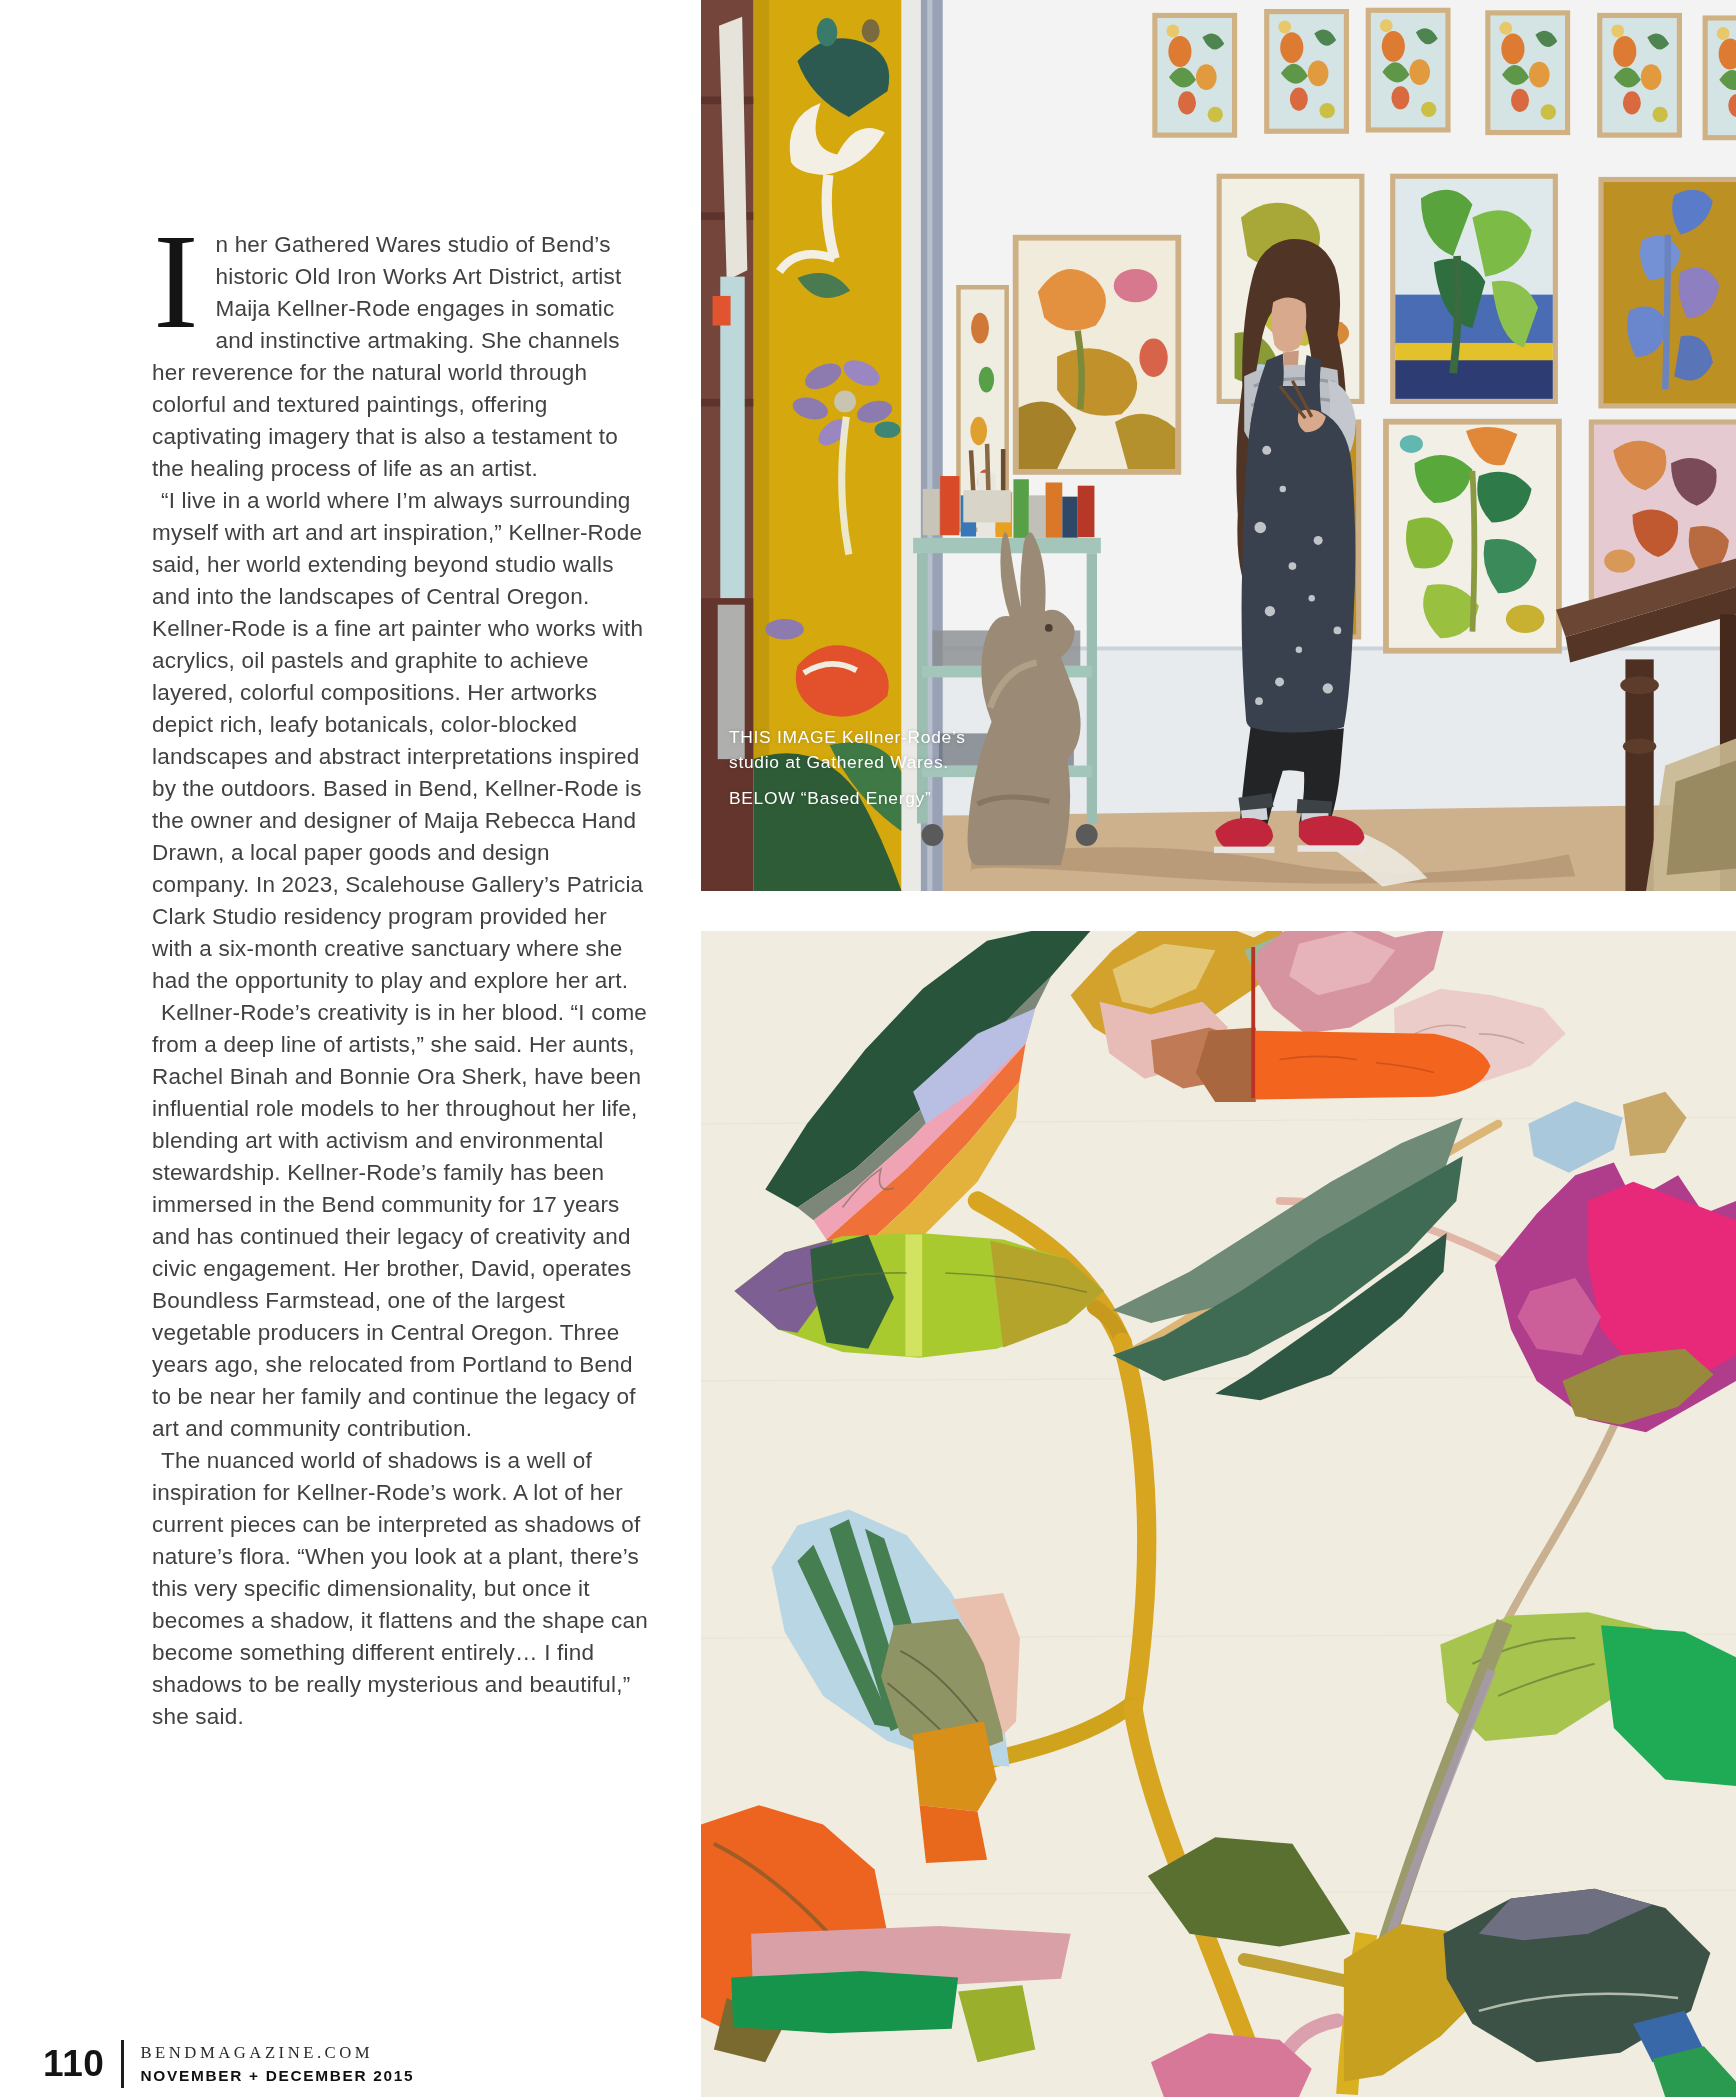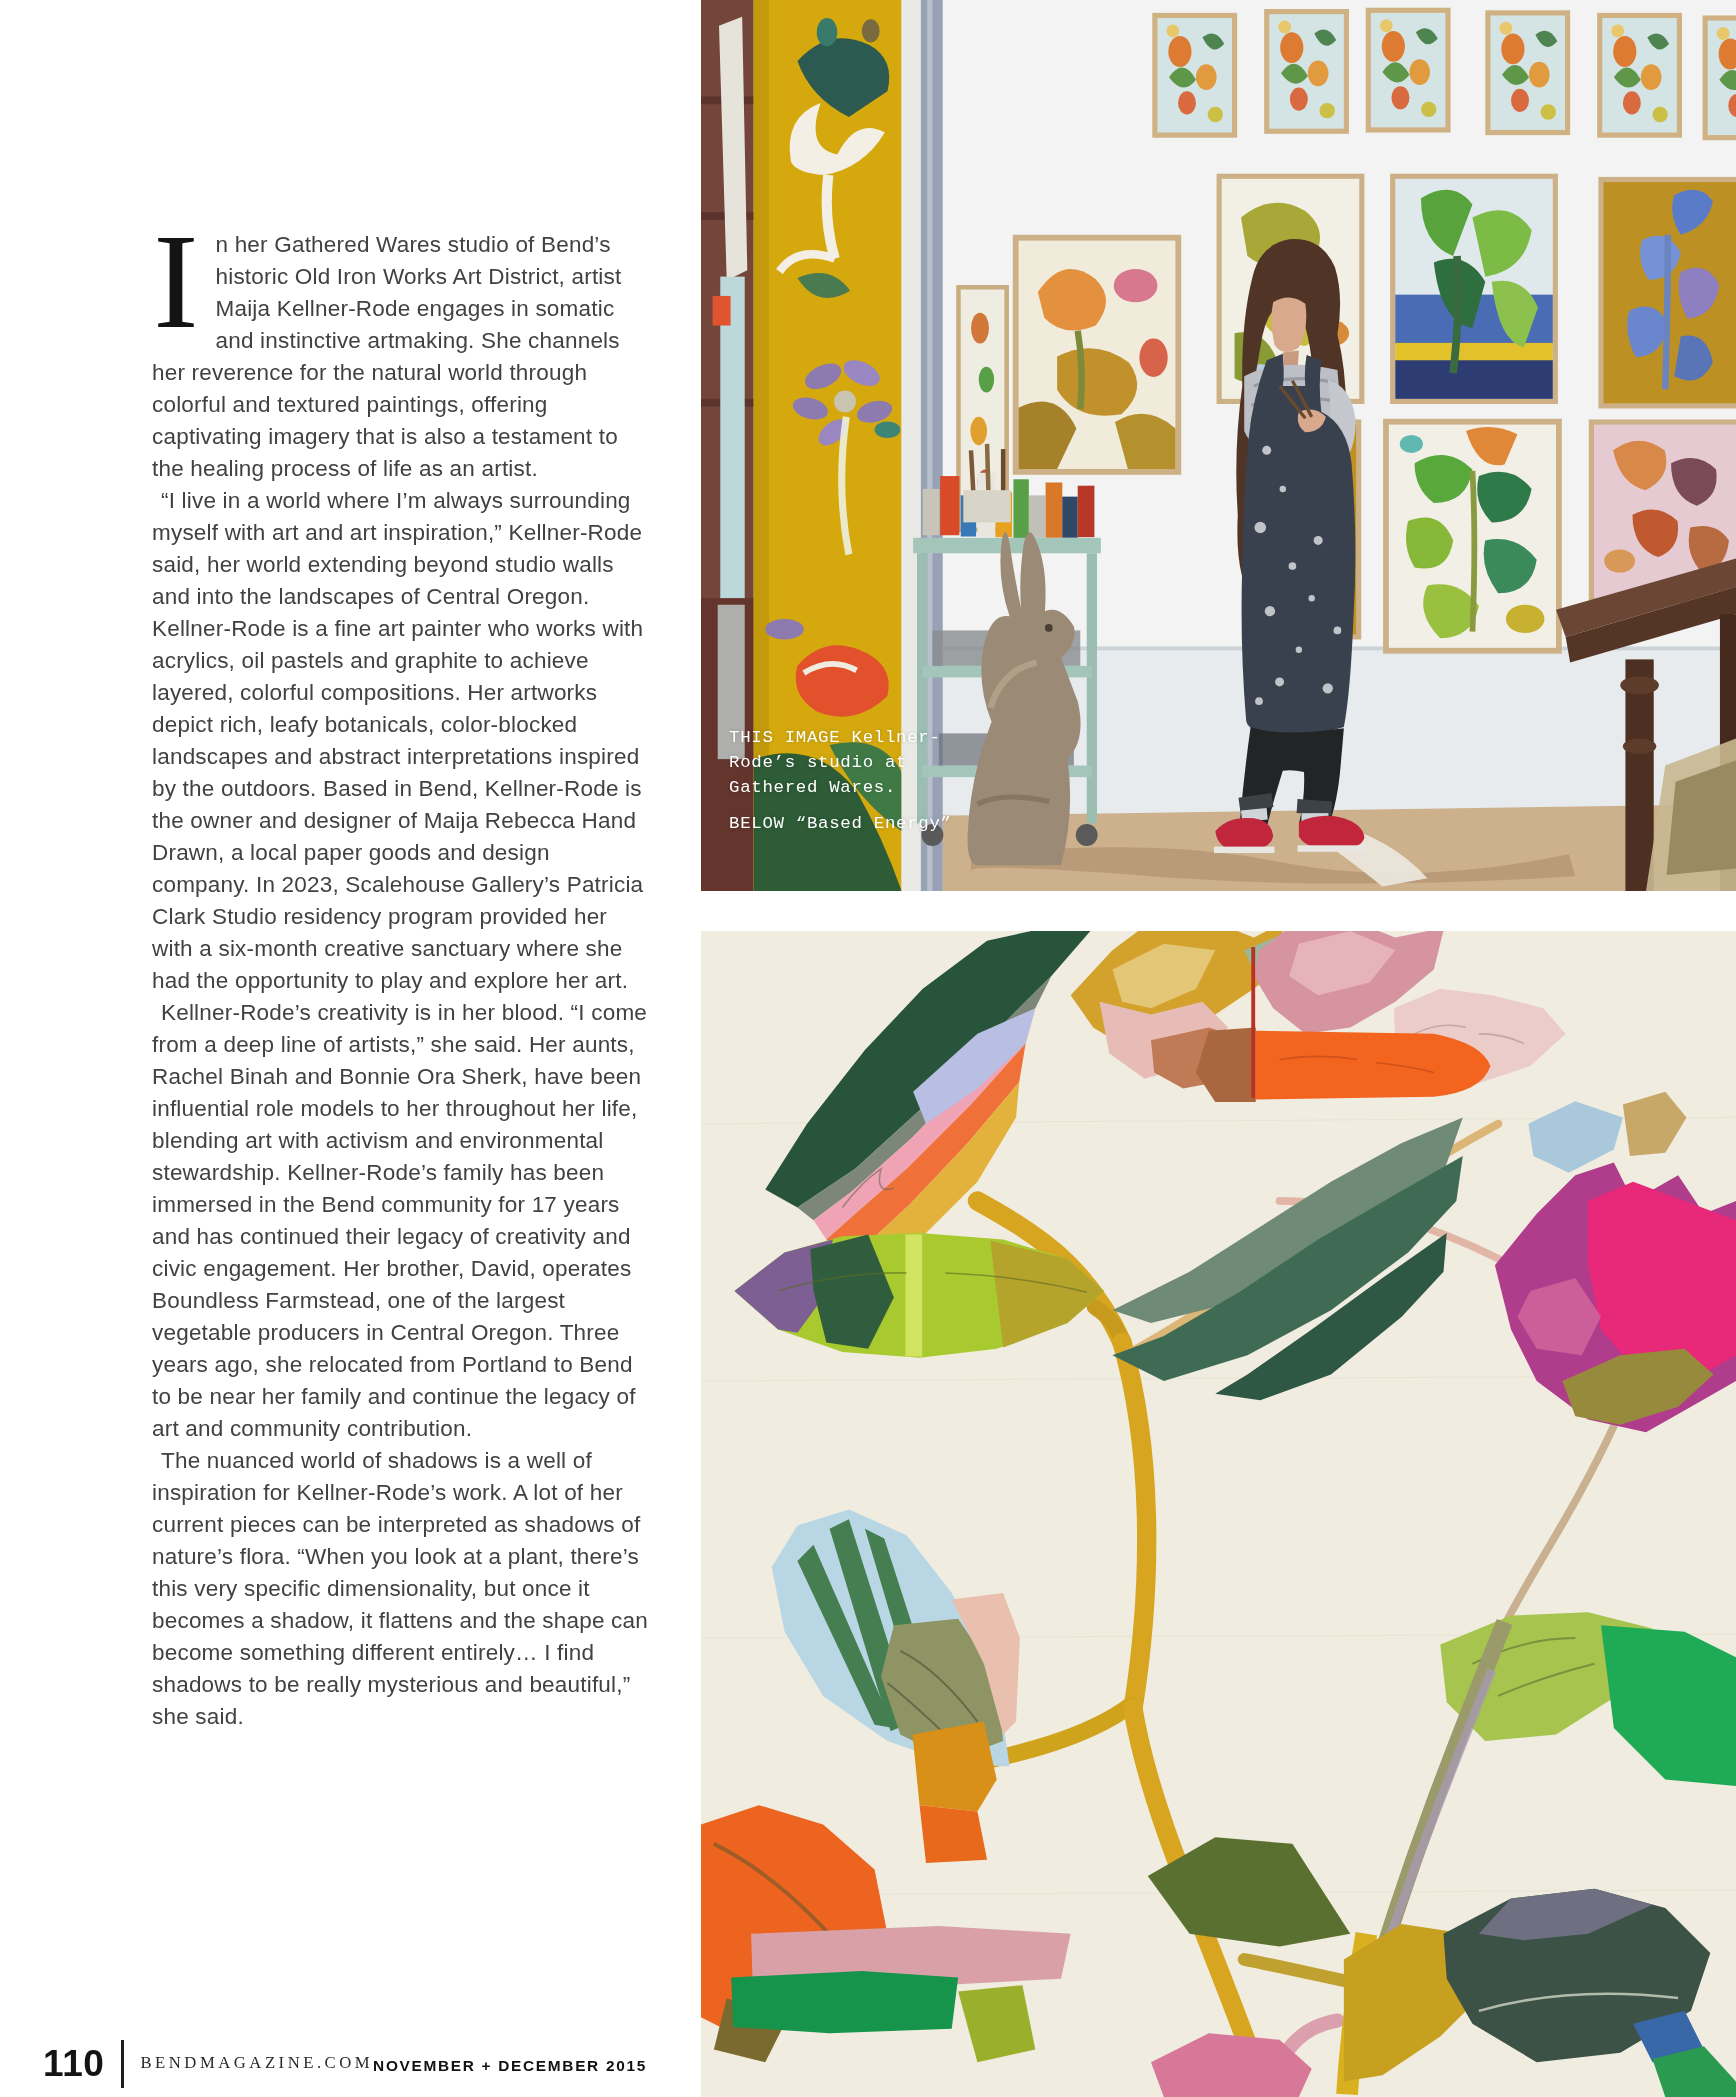--- a/index.html
+++ b/index.html
@@ -7,33 +7,33 @@
         font-family:"Liberation Sans", sans-serif;}
   
   .article{position:absolute;left:152px;top:229px;width:500px;
            font-size:22.5px;line-height:32px;color:#414141;letter-spacing:0.2px;font-weight:400;}
   .article p{margin:0;}
   .article p.indent .ptext{display:block;text-indent:9px;}
   .dropcap{float:left;font-family:"Liberation Serif", serif;font-size:136px;line-height:95px;
            height:95px;margin:5.1px 16.7px 0 1.3px;color:#141414;}
   
   figure{margin:0;}
-  #photo-top{position:absolute;left:701px;top:0;width:1035px;height:891px;overflow:hidden;background:#8b5cf6;font-family:Liberation Mono, monospace;}
+  #photo-top{position:absolute;left:701px;top:0;width:1035px;height:891px;overflow:hidden;background:#8b5cf6;}
   #photo-bottom{position:absolute;left:701px;top:931px;width:1035px;height:1166px;overflow:hidden;background:#f0ecdf;}
   #photo-top svg,#photo-bottom svg{display:block;width:100%;height:100%;}
   .caption{position:absolute;left:28px;top:725px;width:276px;color:#ffffff;
            font-size:17.4px;line-height:25px;letter-spacing:0.7px;font-weight:400;
            text-shadow:0 0 3.9px rgba(40,40,40,.25);}
   .caption p{margin:0;}
   .caption .below{margin-top:11px;}
   
   #footer{position:absolute;left:23px;top:2040px;display:flex;align-items:center;gap:16.7px;color:#141414;margin-left:20px;}
   .pagenum{font-size:37px;font-weight:bold;letter-spacing:0.6px;}
   .rule{width:2.6px;height:48px;background:#1c1c1c;}
-  .fcol{display:flex;flex-direction:row;justify-content:center;}
+  .fcol{display:flex;flex-direction:column;justify-content:center;}
   .fsite{font-family:"Liberation Serif", serif;font-size:16.7px;letter-spacing:3.5px;color:#2a2a2a;}
   .fissue{font-size:15.4px;font-weight:bold;letter-spacing:1.7px;margin-top:3.9px;color:#111111;}
 </style>
 </head>
 <body>
 
 <div id="page">
 
   <main class="article">
     <p class="para"><span class="dropcap">I</span><span class="ptext">n her Gathered Wares studio of Bend’s historic Old Iron Works Art District, artist Maija Kellner-Rode engages in somatic and instinctive artmaking. She channels her reverence for the natural world through colorful and textured paintings, offering captivating imagery that is also a testament to the healing process of life as an artist.</span></p>

